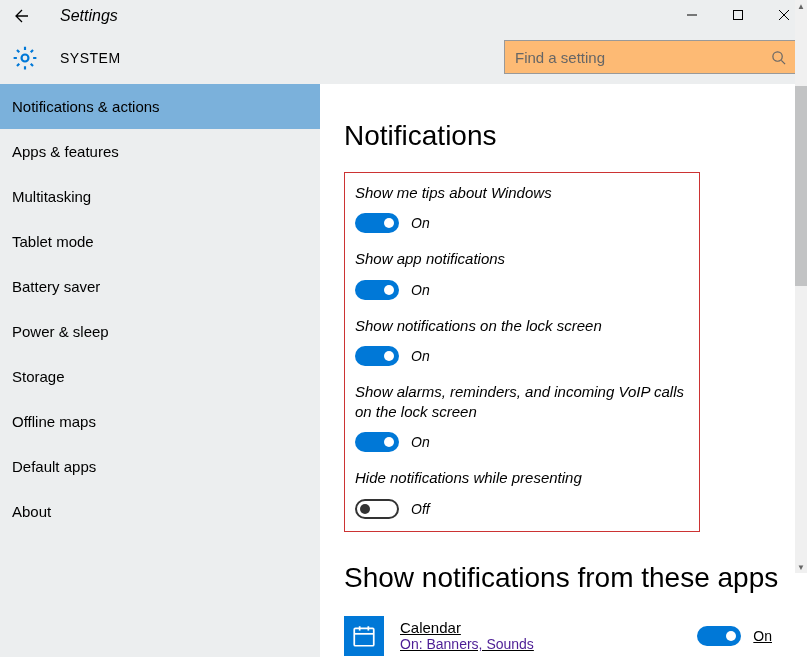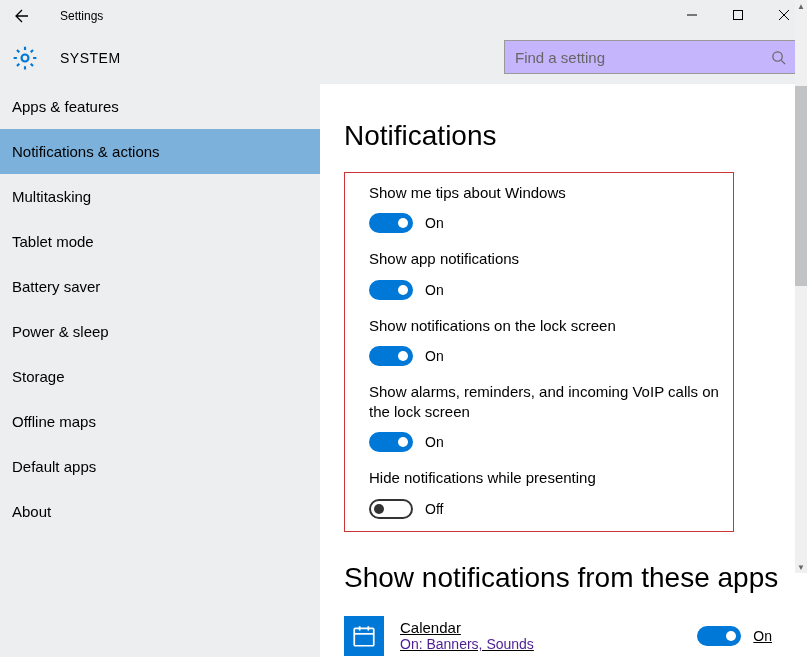--- a/index.html
+++ b/index.html
@@ -27,22 +27,23 @@
   }
   .back-btn {
     width: 40px;
     height: 32px;
     display: flex;
     align-items: center;
     justify-content: center;
     cursor: pointer;
   }
   .app-title {
-    font-size: 12px;
+    font-size: 16px;
     padding-left: 20px;
+    font-style: italic;
   }
   .win-controls {
     position: absolute;
     right: 0;
     top: 0;
     display: flex;
   }
   .win-btn {
     width: 46px;
     height: 30px;
@@ -67,21 +68,21 @@
     font-size: 14px;
     font-weight: 400;
     letter-spacing: 0.5px;
   }
   .search-box {
     position: absolute;
     right: 9px;
     top: 40px;
     width: 294px;
     height: 34px;
-    background: #c4b5fd;
+    background: #fdba74;
     border: 1px solid #999;
     display: flex;
     align-items: center;
     padding: 0 10px;
   }
   .search-input {
     flex: 1;
     border: none;
     outline: none;
     font-size: 15px;
@@ -115,22 +116,23 @@
     position: relative;
   }
   .sect-title {
     font-size: 28px;
     font-weight: 400;
     margin-top: 36px;
     margin-bottom: 20px;
   }
   .hl-box {
     border: 1px solid #cc3333;
-    padding: 10px 10px 12px 24px;
-    width: 390px;
+    padding: 10px 10px 12px 10px;
+    width: 356px;
+    font-style: italic;
   }
   .tog-group { margin-bottom: 16px; }
   .tog-group:last-child { margin-bottom: 0; }
   .tog-label {
     font-size: 15px;
     margin-bottom: 10px;
     line-height: 1.35;
   }
   .tog-row { display: flex; align-items: center; gap: 12px; }
   .toggle {
@@ -254,22 +256,22 @@
       <svg width="15" height="15" viewBox="0 0 16 16">
           <circle cx="7" cy="7" r="5" stroke="#666" fill="none" stroke-width="1.3"></circle>
           <line x1="11" y1="11" x2="15" y2="15" stroke="#666" stroke-width="1.3"></line>
         </svg>
     </div>
   </div>
 </div>
 
 <div class="body">
   <div class="sidebar">
+    <div class="side-item active">Notifications &amp; actions</div>
     <div class="side-item">Apps &amp; features</div>
-    <div class="side-item active">Notifications &amp; actions</div>
     <div class="side-item">Multitasking</div>
     <div class="side-item">Tablet mode</div>
     <div class="side-item">Battery saver</div>
     <div class="side-item">Power &amp; sleep</div>
     <div class="side-item">Storage</div>
     <div class="side-item">Offline maps</div>
     <div class="side-item">Default apps</div>
     <div class="side-item">About</div>
   </div>
 

